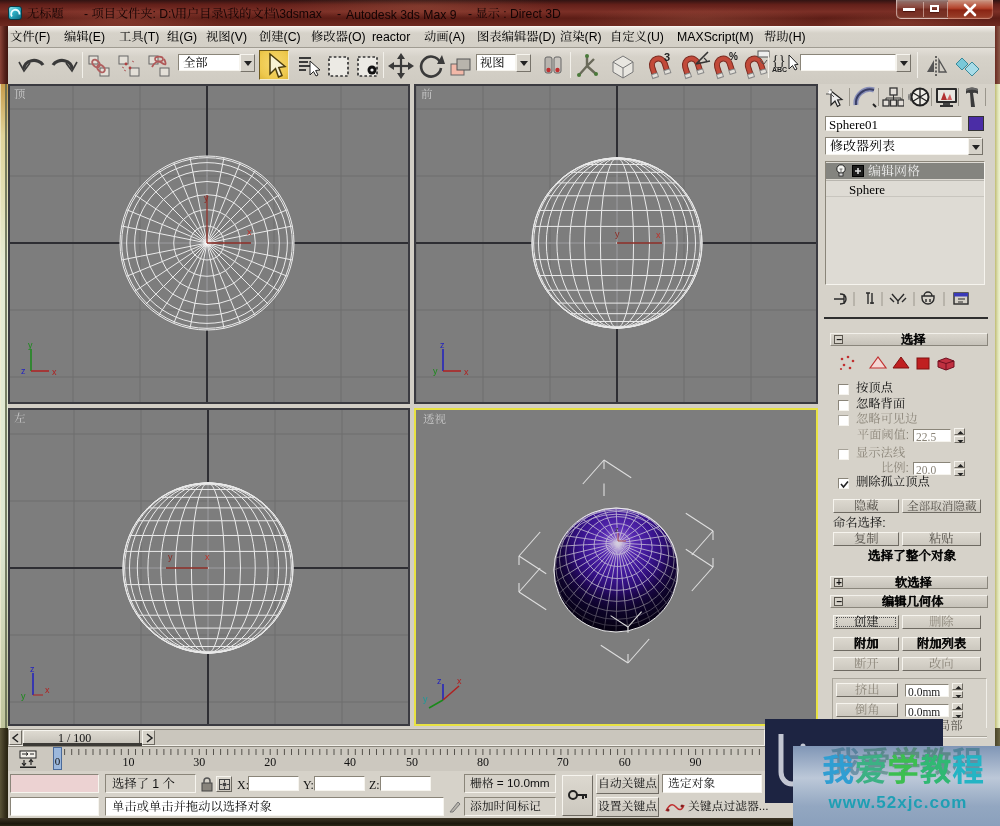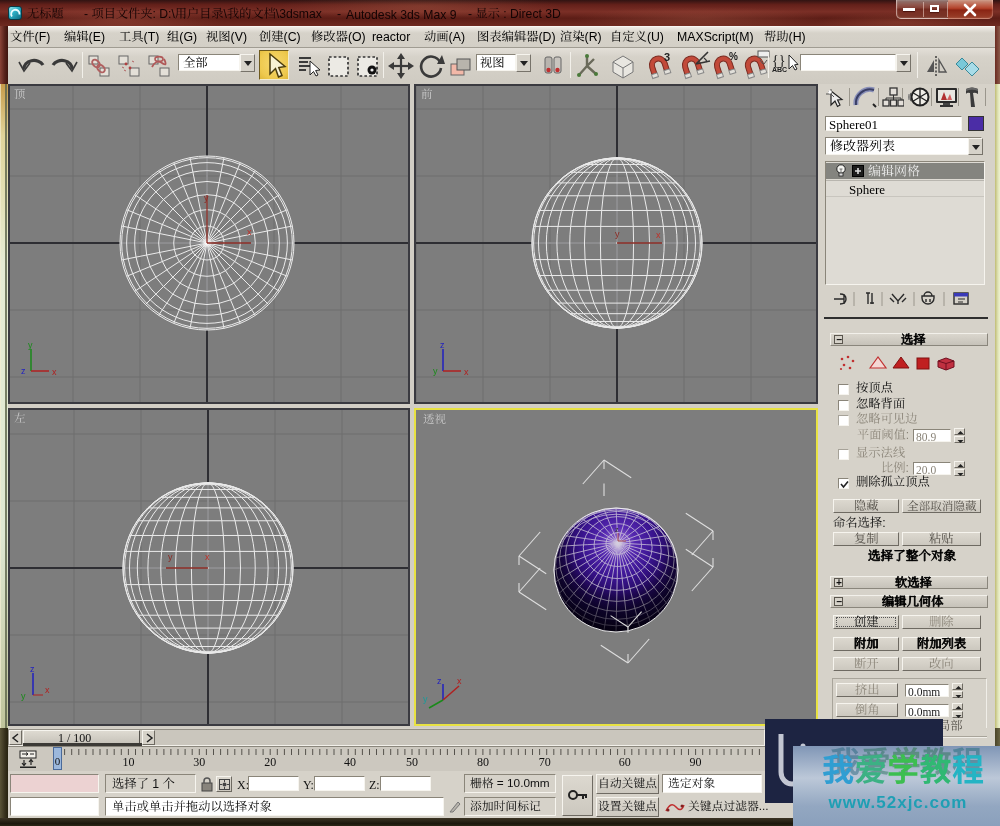--- a/index.html
+++ b/index.html
@@ -876,21 +876,21 @@
     <use href="#gs8fb9" transform="translate(49.2,10.8) scale(0.123)"></use>
   </svg>
 <svg style="position:absolute;left:857px;top:428px;overflow:visible" width="55" height="16" fill="#8a8478">
     <use href="#gs5e73" transform="translate(0,10.7) scale(0.122)"></use>
     <use href="#gs9762" transform="translate(12.2,10.7) scale(0.122)"></use>
     <use href="#gs9608" transform="translate(24.4,10.7) scale(0.122)"></use>
     <use href="#gs503c" transform="translate(36.6,10.7) scale(0.122)"></use>
     <text x="48.8" y="10.7" font-size="12.2" font-family="Liberation Sans" stroke="none">:</text>
   </svg>
 <div style="position:absolute;left:913px;top:429px;width:38px;height:13px;background:#fff;border:1px solid;border-color:#8a8579 #f6f4ee #f6f4ee #8a8579"></div>
-<div style="position:absolute;left:916px;top:430.5px;font:11.5px 'Liberation Serif';color:#8a8478">80.9</div>
+<div style="position:absolute;left:916px;top:430.5px;font:11.5px 'Liberation Serif';color:#8a8478">22.5</div>
 <div style="position:absolute;left:954px;top:428px;width:11px;height:7px;background:#d6d2c9;border:1px solid;border-color:#f6f4ee #6e6a62 #6e6a62 #f6f4ee"></div>
 <div style="position:absolute;left:954px;top:436px;width:11px;height:7px;background:#d6d2c9;border:1px solid;border-color:#f6f4ee #6e6a62 #6e6a62 #f6f4ee"></div>
 <svg style="position:absolute;left:955px;top:429px" width="11" height="16">
     <path d="M5.5 2 L8.5 5 L2.5 5 Z" fill="#222"></path>
     <path d="M5.5 14 L2.5 11 L8.5 11 Z" fill="#222"></path>
   </svg>
 <div style="position:absolute;left:838px;top:449px;width:11px;height:11px;background:#fff;border:1px solid;border-color:#a6a298 #f6f4ee #f6f4ee #a6a298"></div>
 <svg style="position:absolute;left:856px;top:446px;overflow:visible" width="52" height="16" fill="#8a8478">
     <use href="#gs663e" transform="translate(0,10.8) scale(0.123)"></use>
     <use href="#gs793a" transform="translate(12.3,10.8) scale(0.123)"></use>
@@ -1169,21 +1169,21 @@
       <path d="M794 2 V8"></path>
       <path d="M801 2 V8"></path>
     </g>
   </svg>
 <div style="position:absolute;left:128.4px;top:755px;width:30px;text-align:center;margin-left:-15px;font:12px 'Liberation Serif';color:#111">10</div>
 <div style="position:absolute;left:199.3px;top:755px;width:30px;text-align:center;margin-left:-15px;font:12px 'Liberation Serif';color:#111">30</div>
 <div style="position:absolute;left:270.2px;top:755px;width:30px;text-align:center;margin-left:-15px;font:12px 'Liberation Serif';color:#111">20</div>
 <div style="position:absolute;left:341.1px;top:755px;width:30px;text-align:right;margin-left:-15px;font:12px 'Liberation Serif';color:#111">40</div>
 <div style="position:absolute;left:412px;top:755px;width:30px;text-align:center;margin-left:-15px;font:12px 'Liberation Serif';color:#111">50</div>
 <div style="position:absolute;left:482.9px;top:755px;width:30px;text-align:center;margin-left:-15px;font:12px 'Liberation Serif';color:#111">80</div>
-<div style="position:absolute;left:553.8px;top:755px;width:30px;text-align:left;margin-left:-15px;font:12px 'Liberation Serif';color:#111">70</div>
+<div style="position:absolute;left:553.8px;top:755px;width:30px;text-align:right;margin-left:-15px;font:12px 'Liberation Serif';color:#111">70</div>
 <div style="position:absolute;left:624.7px;top:755px;width:30px;text-align:center;margin-left:-15px;font:12px 'Liberation Serif';color:#111">60</div>
 <div style="position:absolute;left:695.6px;top:755px;width:30px;text-align:center;margin-left:-15px;font:12px 'Liberation Serif';color:#111">90</div>
 <div style="position:absolute;left:53px;top:747px;width:9px;height:23px;background:#9cb8dc;border:1px solid #4a6a9a"></div>
 <div style="position:absolute;left:54px;top:755px;width:7px;text-align:center;font:11px 'Liberation Serif';color:#111">0</div>
 <svg style="position:absolute;left:19px;top:750px" width="18" height="18">
     <rect x="1" y="1" width="16" height="7" fill="#f2f0ea" stroke="#222"></rect>
     <path d="M3 4 H9 L7 2.5 M9 4 L7 5.5 M11 4 h4" stroke="#222" fill="none" stroke-width="1"></path>
     <path d="M5 10 V15 M3 13 L5 15.5 L7 13 M12 15 V10 M10 12 L12 9.5 L14 12" stroke="#222" fill="none" stroke-width="1.2"></path>
     <rect x="1" y="16.5" width="16" height="1.5" fill="#222"></rect>
   </svg>

